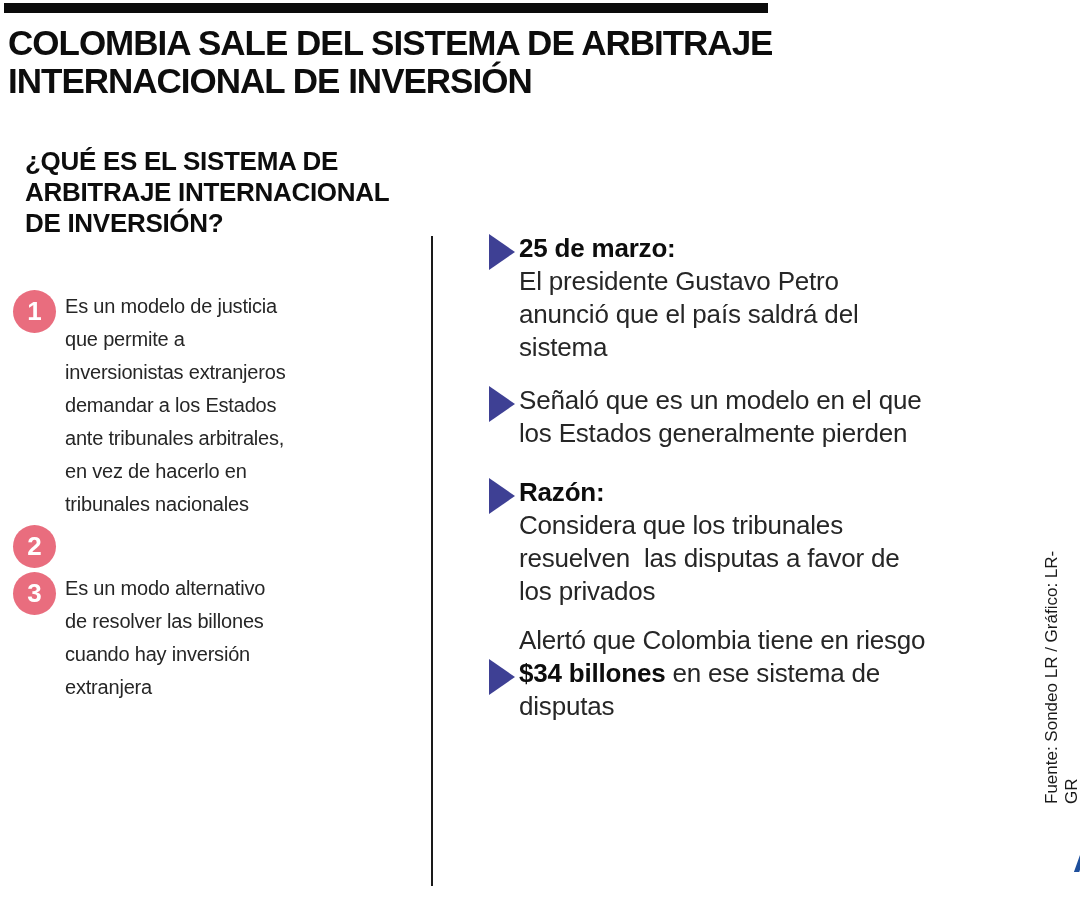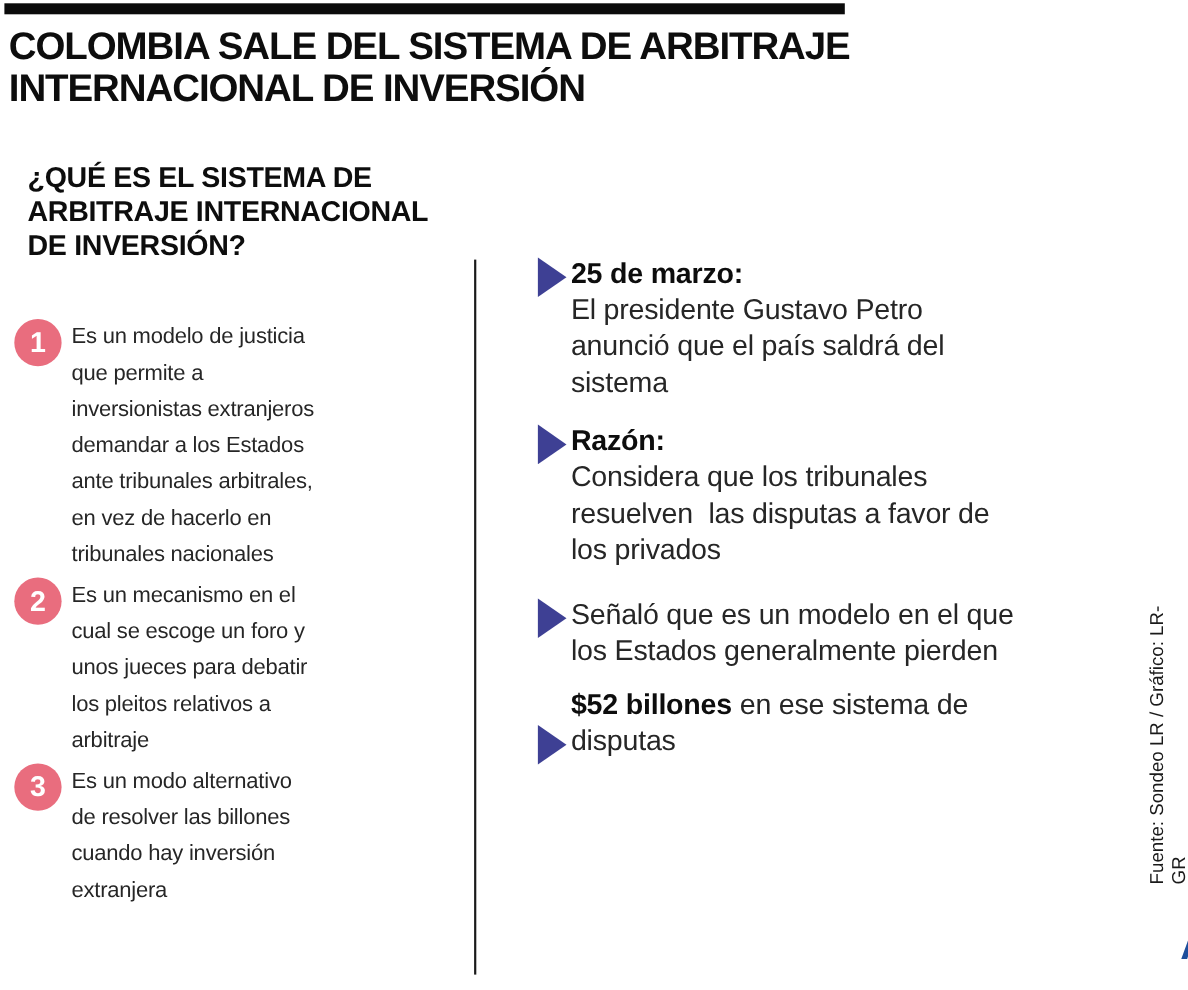--- a/index.html
+++ b/index.html
@@ -84,25 +84,20 @@
         <p class="n-text">Es un modelo de justicia
 que permite a
 inversionistas extranjeros
 demandar a los Estados
 ante tribunales arbitrales,
 en vez de hacerlo en
 tribunales nacionales</p>
       </div>
       <div class="n-item">
         <span class="num-circle">2</span>
-        <p class="n-text">Es un mecanismo en el
-cual se escoge un foro y
-unos jueces para debatir
-los pleitos relativos a
-arbitraje</p>
       </div>
       <div class="n-item">
         <span class="num-circle">3</span>
         <p class="n-text">Es un modo alternativo
 de resolver las billones
 cuando hay inversión
 extranjera</p>
       </div>
     </div>
   </section>
@@ -112,32 +107,33 @@
   <section class="right-col">
     <div class="r-item">
       <span class="arrow"></span>
       <p class="r-text"><b>25 de marzo:</b><span>
 El presidente Gustavo Petro
 anunció que el país saldrá del
 sistema</span><b></b><span></span></p>
     </div>
     <div class="r-item">
       <span class="arrow"></span>
+      <p class="r-text"><b></b><span>Señaló que es un modelo en el que
+los Estados generalmente pierden</span><b></b><span></span></p>
+    </div>
+    <div class="r-item">
+      <span class="arrow"></span>
       <p class="r-text"><b>Razón:</b><span>
 Considera que los tribunales
 resuelven  las disputas a favor de
 los privados</span><b></b><span></span></p>
     </div>
-    <div class="r-item">
-      <span class="arrow"></span>
-      <p class="r-text"><b></b><span>Señaló que es un modelo en el que
-los Estados generalmente pierden</span><b></b><span></span></p>
-    </div>
     <div class="r-item shift">
       <span class="arrow"></span>
-      <p class="r-text"><b></b><b>$52 billones</b><span> en ese sistema de
+      <p class="r-text"><b></b><span>Alertó que Colombia tiene en riesgo
+</span><b>$34 billones</b><span> en ese sistema de
 disputas</span></p>
     </div>
   </section>
 
   <div class="source">Fuente: Sondeo LR / Gráfico: LR-GR</div>
   <div class="logo">AL</div>
 </div>
 
 </body></html>

